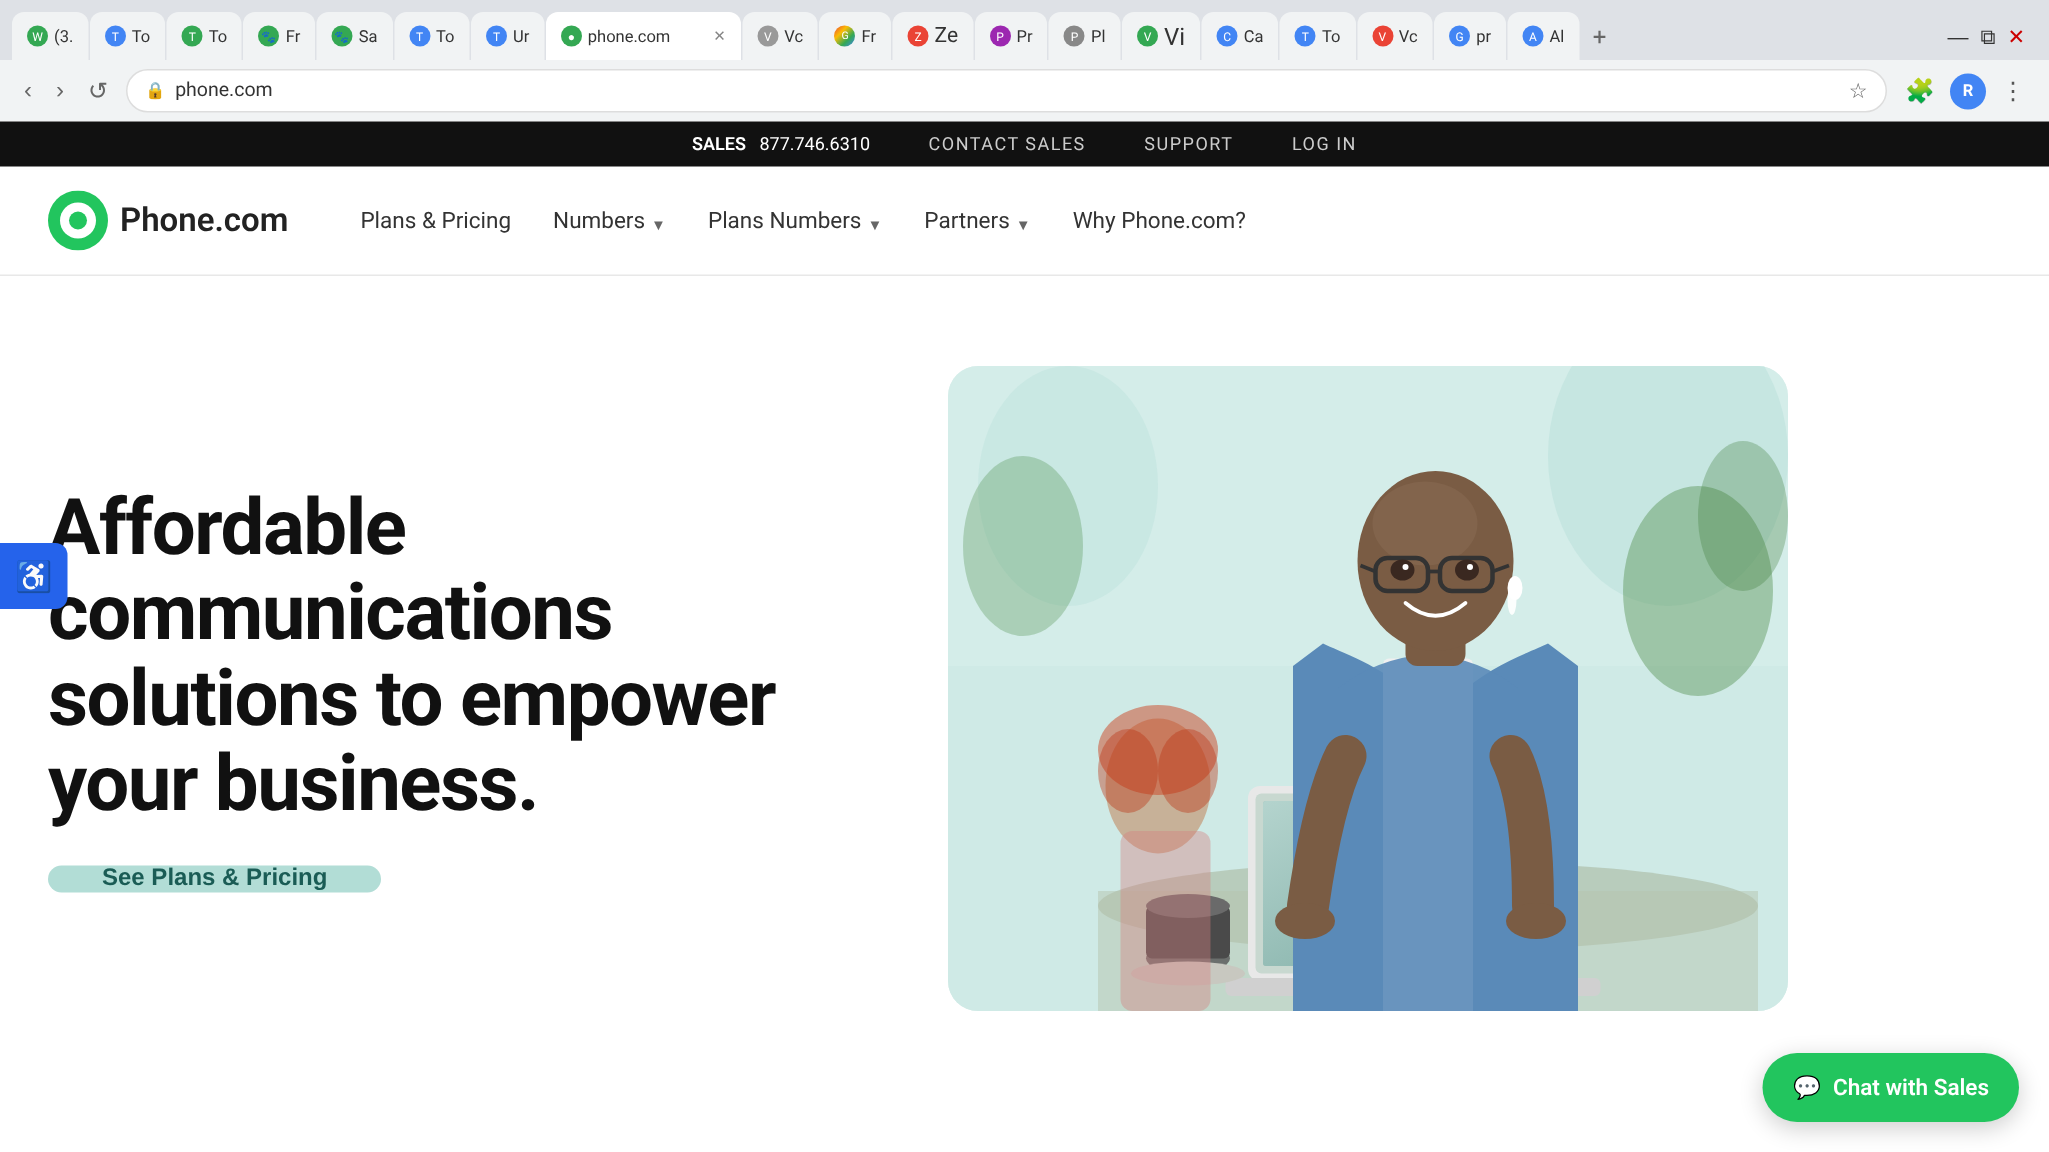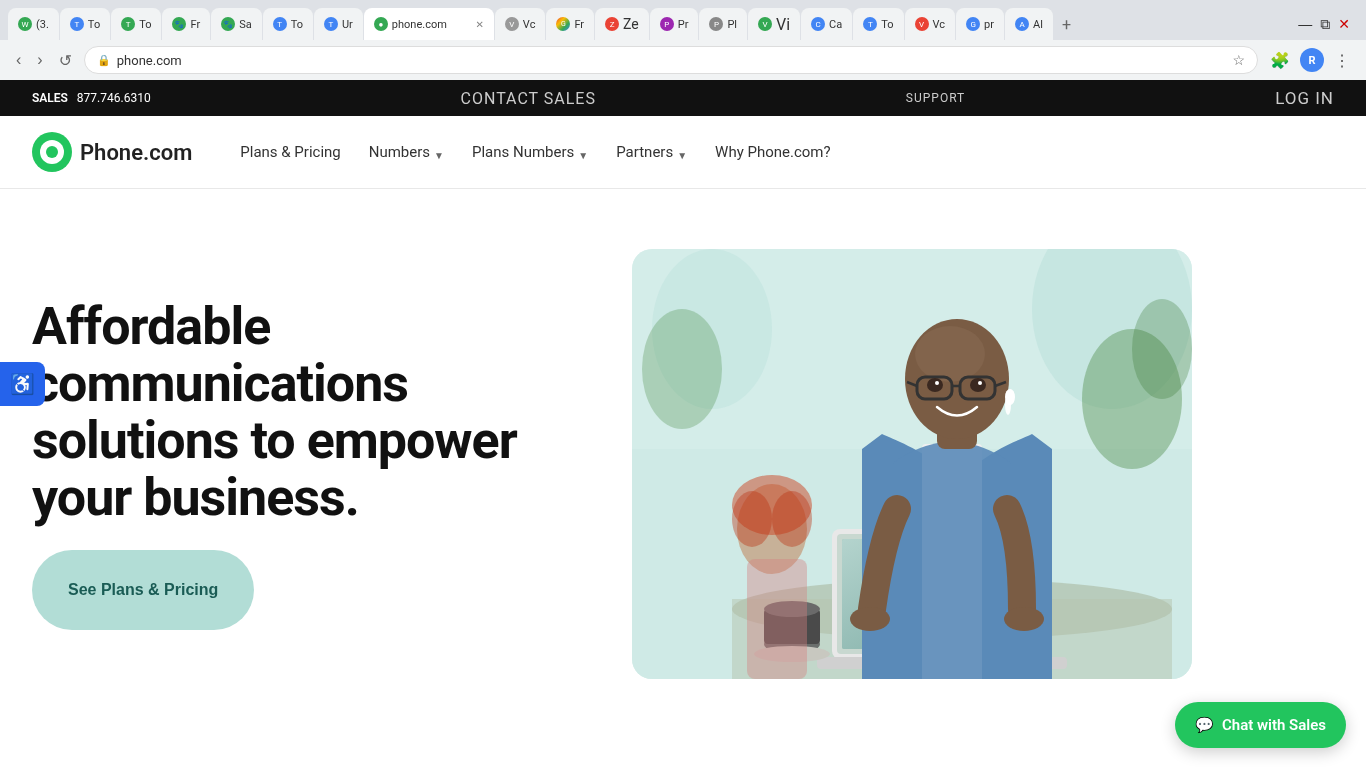--- a/index.html
+++ b/index.html
@@ -28,38 +28,38 @@
     .address-text { flex: 1; }
     .address-star { color: #666; font-size: 14px; }
     .toolbar-actions { display: flex; gap: 6px; align-items: center; }
     .toolbar-icon-btn { background: none; border: none; font-size: 16px; color: #555; cursor: pointer; padding: 4px; border-radius: 50%; }
     .user-avatar { width: 24px; height: 24px; border-radius: 50%; background: #4285f4; color: white; font-size: 11px; display: flex; align-items: center; justify-content: center; font-weight: bold; }
 
     
     .website { background: #fff; }
 
     
-    .utility-bar { background: #111; color: #ccc; display: flex; justify-content: space-between; align-items: center; padding: 8px 32px; gap: 39px; font-size: 12px; }
+    .utility-bar { background: #111; color: #ccc; display: flex; justify-content: center; align-items: center; padding: 8px 32px; gap: 39px; font-size: 12px; }
     .utility-bar a { color: #ccc; text-decoration: none; cursor: pointer; letter-spacing: 0.5px; }
 
     
     .main-nav { display: flex; align-items: center; padding: 16px 32px; border-bottom: 1px solid #e8e8e8; gap: 32px; }
     .logo { display: flex; align-items: center; gap: 8px; text-decoration: none; }
     .logo-text { font-size: 22px; font-weight: 600; color: #222; }
     .nav-links { display: flex; align-items: center; gap: 28px; flex: 1; margin-left: 16px; }
     .nav-link { font-size: 15px; color: #333; text-decoration: none; cursor: pointer; display: flex; align-items: flex-end; gap: 4px; }
     .nav-chevron { font-size: 10px; color: #666; }
     .nav-cta { background: #111; color: #fff; padding: 12px 24px; border-radius: 30px; font-size: 15px; font-weight: 600; cursor: pointer; border: none; white-space: nowrap; }
 
     
     .hero { display: flex; align-items: center; padding: 60px 32px 40px; gap: 40px; min-height: 520px; }
     .hero-content { flex: 1; max-width: 560px; }
     .hero-title { font-size: 52px; font-weight: 700; line-height: 1.1; color: #111; margin-bottom: 24px; letter-spacing: -1px; }
     .hero-subtitle { font-size: 16px; color: #444; line-height: 1.6; margin-bottom: 36px; max-width: 480px; }
-    .cta-btn { background: #b2ddd6; color: #1a5c55; padding: 31px 36px; border-radius: 40px; font-size: 16px; font-weight: 600; border: none; cursor: pointer; display: inline-block; }
+    .cta-btn { background: #b2ddd6; color: #1a5c55; padding: 0 36px; border-radius: 40px; font-size: 16px; font-weight: 600; border: none; cursor: pointer; display: inline-block; }
     .hero-image { flex: 1; max-width: 560px; }
     .hero-img-container { border-radius: 20px; overflow: hidden; width: 100%; height: 430px; position: relative; background: #e8f4f2; }
 
     
     .accessibility-widget { position: fixed; left: 0; top: 50%; transform: translateY(-50%); background: #2563eb; color: white; padding: 10px; border-radius: 0 8px 8px 0; cursor: pointer; z-index: 1000; }
     .access-icon { font-size: 20px; }
 
     
     .chat-widget { position: fixed; bottom: 20px; right: 20px; background: #22c55e; color: white; padding: 14px 20px; border-radius: 30px; display: flex; align-items: center; gap: 8px; cursor: pointer; font-size: 15px; font-weight: 600; z-index: 1000; box-shadow: 0 4px 16px rgba(0,0,0,0.2); }
   </style>
@@ -175,23 +175,23 @@
 </div>
 
 <div class="website">
 
   <div class="utility-bar">
     <span>
       <span style="color:#fff;font-weight:600;">SALES</span>
       &nbsp;
       <span style="color:#fff;cursor:pointer;">877.746.6310</span>
     </span>
-    <a style="letter-spacing:1px;font-size:16px;color:#ccc;text-decoration:none;">CONTACT SALES</a>
+    <a style="letter-spacing:1px;font-size:12px;color:#ccc;text-decoration:none;">CONTACT SALES</a>
     <a style="letter-spacing:1px;font-size:12px;color:#ccc;text-decoration:none;">SUPPORT</a>
-    <a style="letter-spacing:1px;font-size:17px;color:#ccc;text-decoration:none;">LOG IN</a>
+    <a style="letter-spacing:1px;font-size:12px;color:#ccc;text-decoration:none;">LOG IN</a>
   </div>
 
   <nav class="main-nav">
     <a class="logo" href="#">
 
       <svg width="40" height="40" viewBox="0 0 40 40" xmlns="http://www.w3.org/2000/svg">
         <circle cx="20" cy="20" r="20" fill="#22c55e"></circle>
         <circle cx="20" cy="20" r="12" fill="white"></circle>
         <circle cx="20" cy="20" r="6" fill="#22c55e"></circle>
       </svg>

